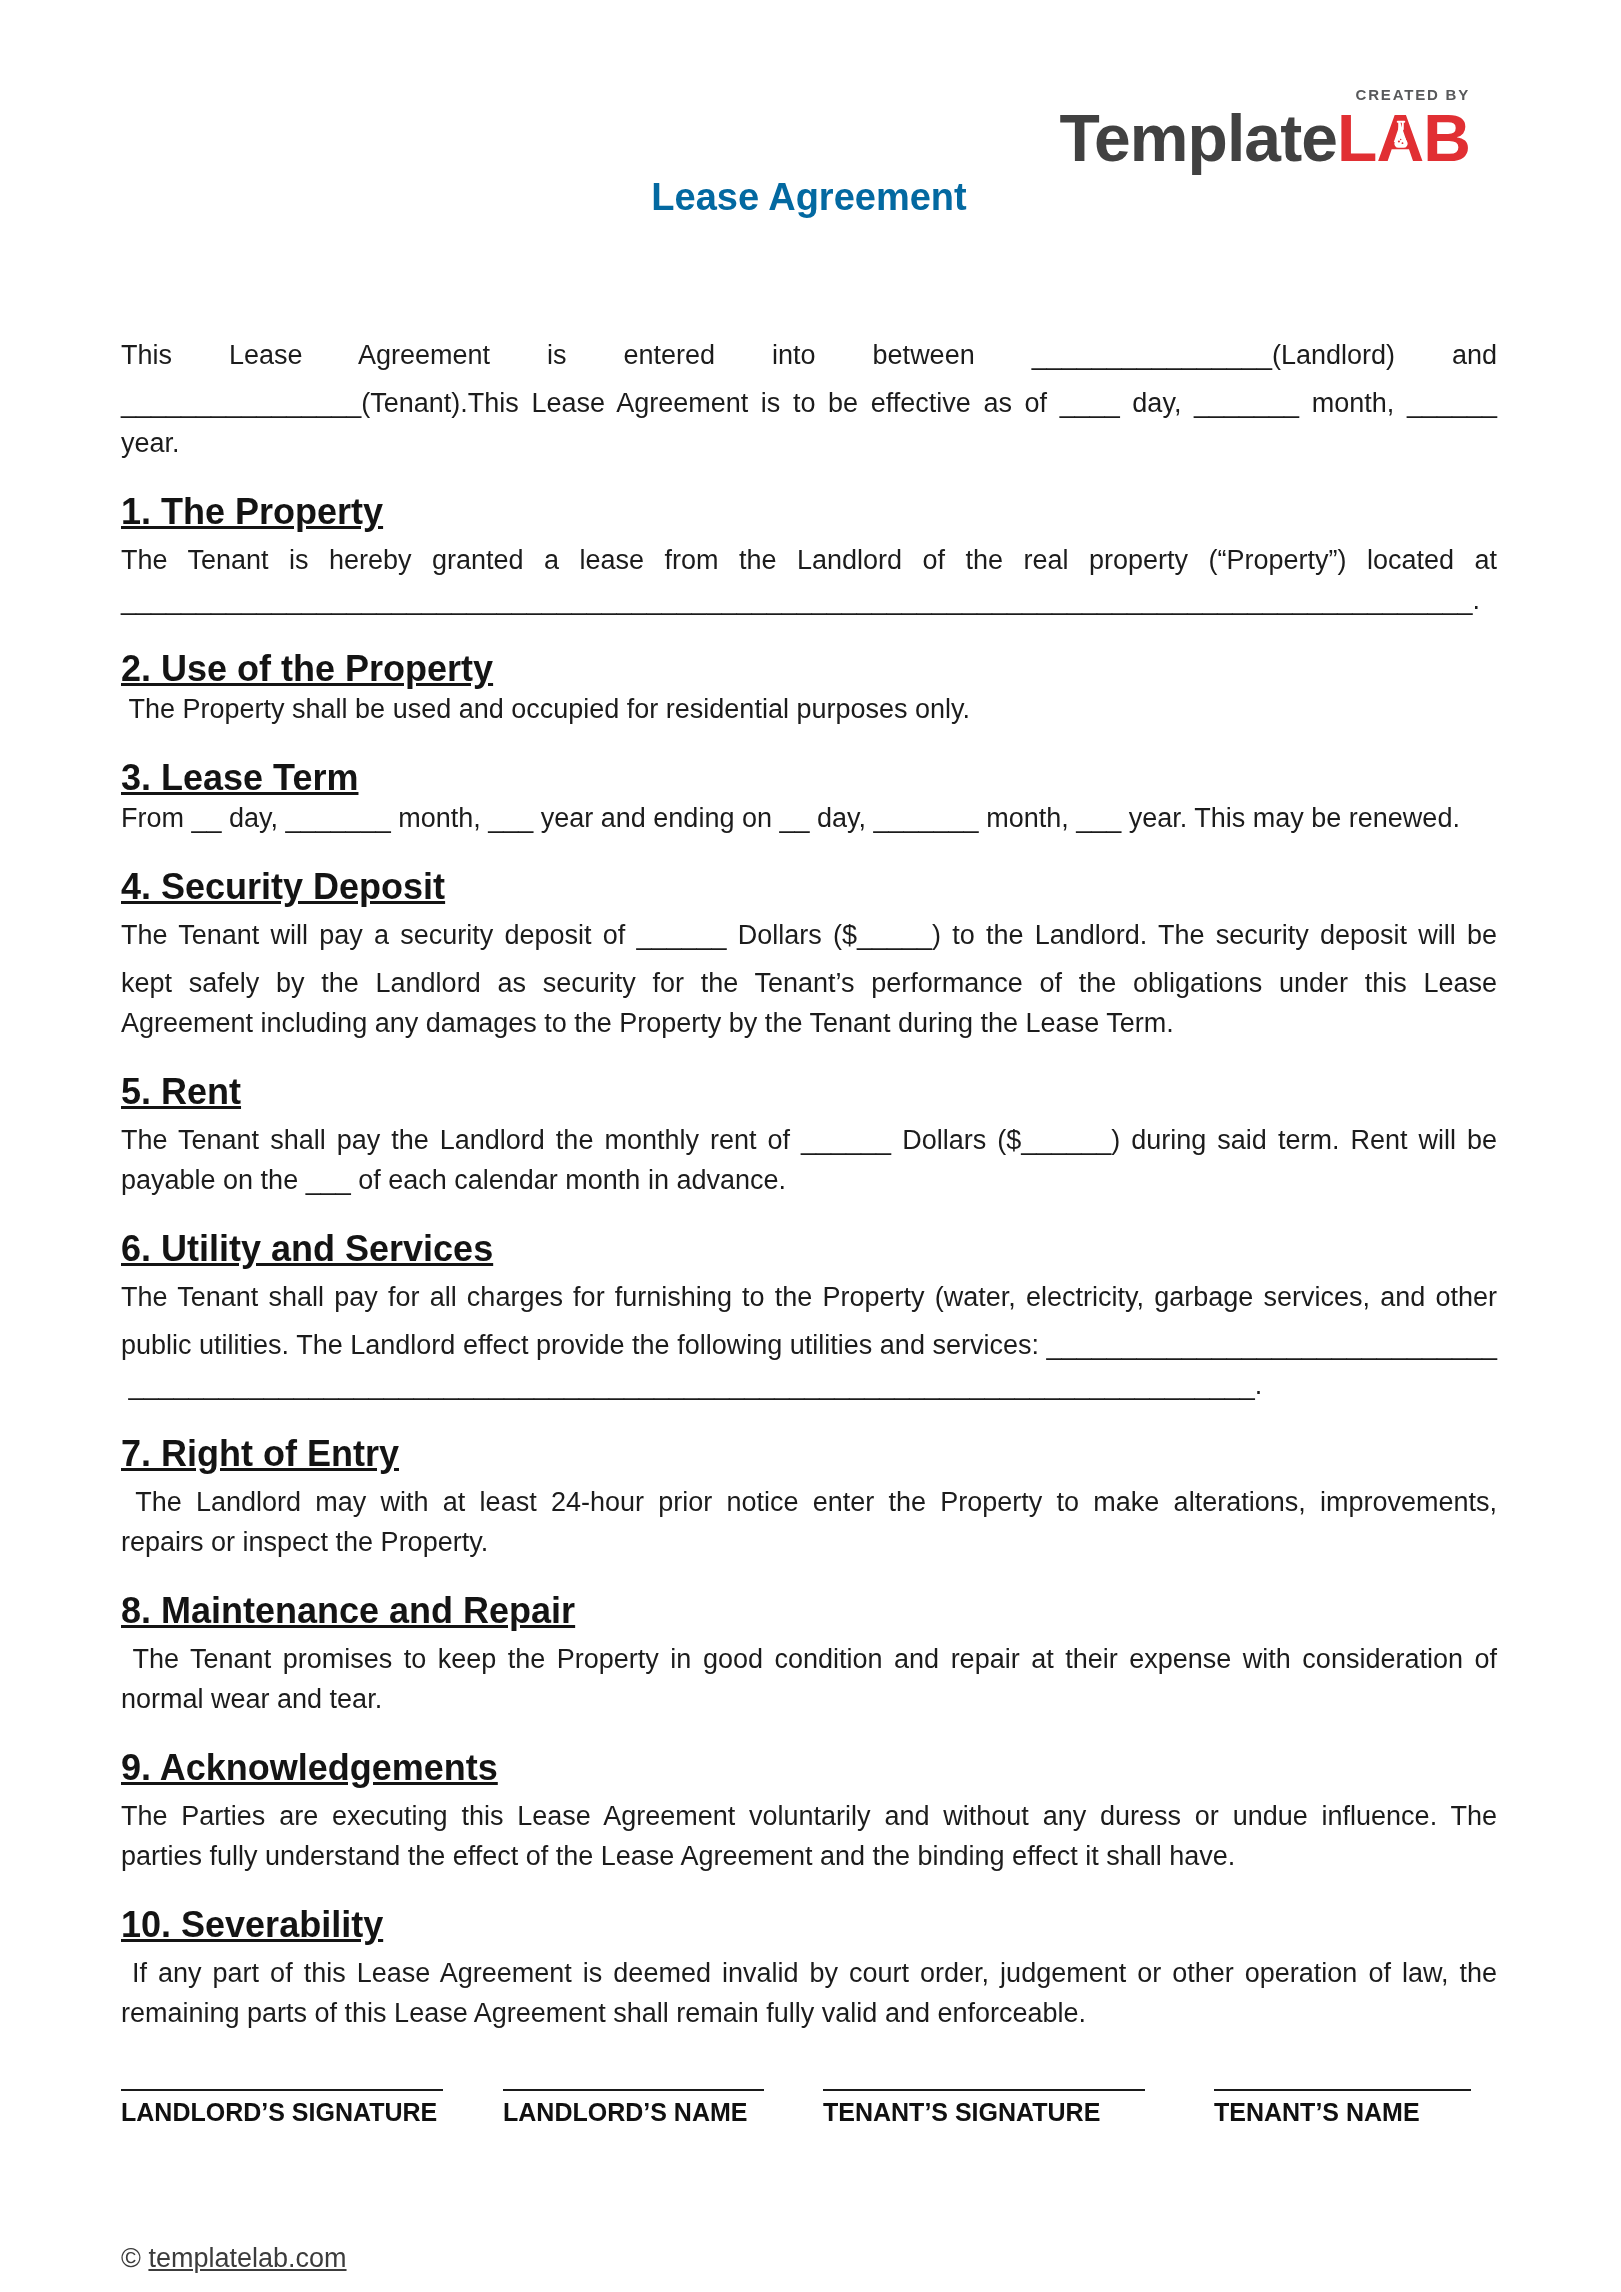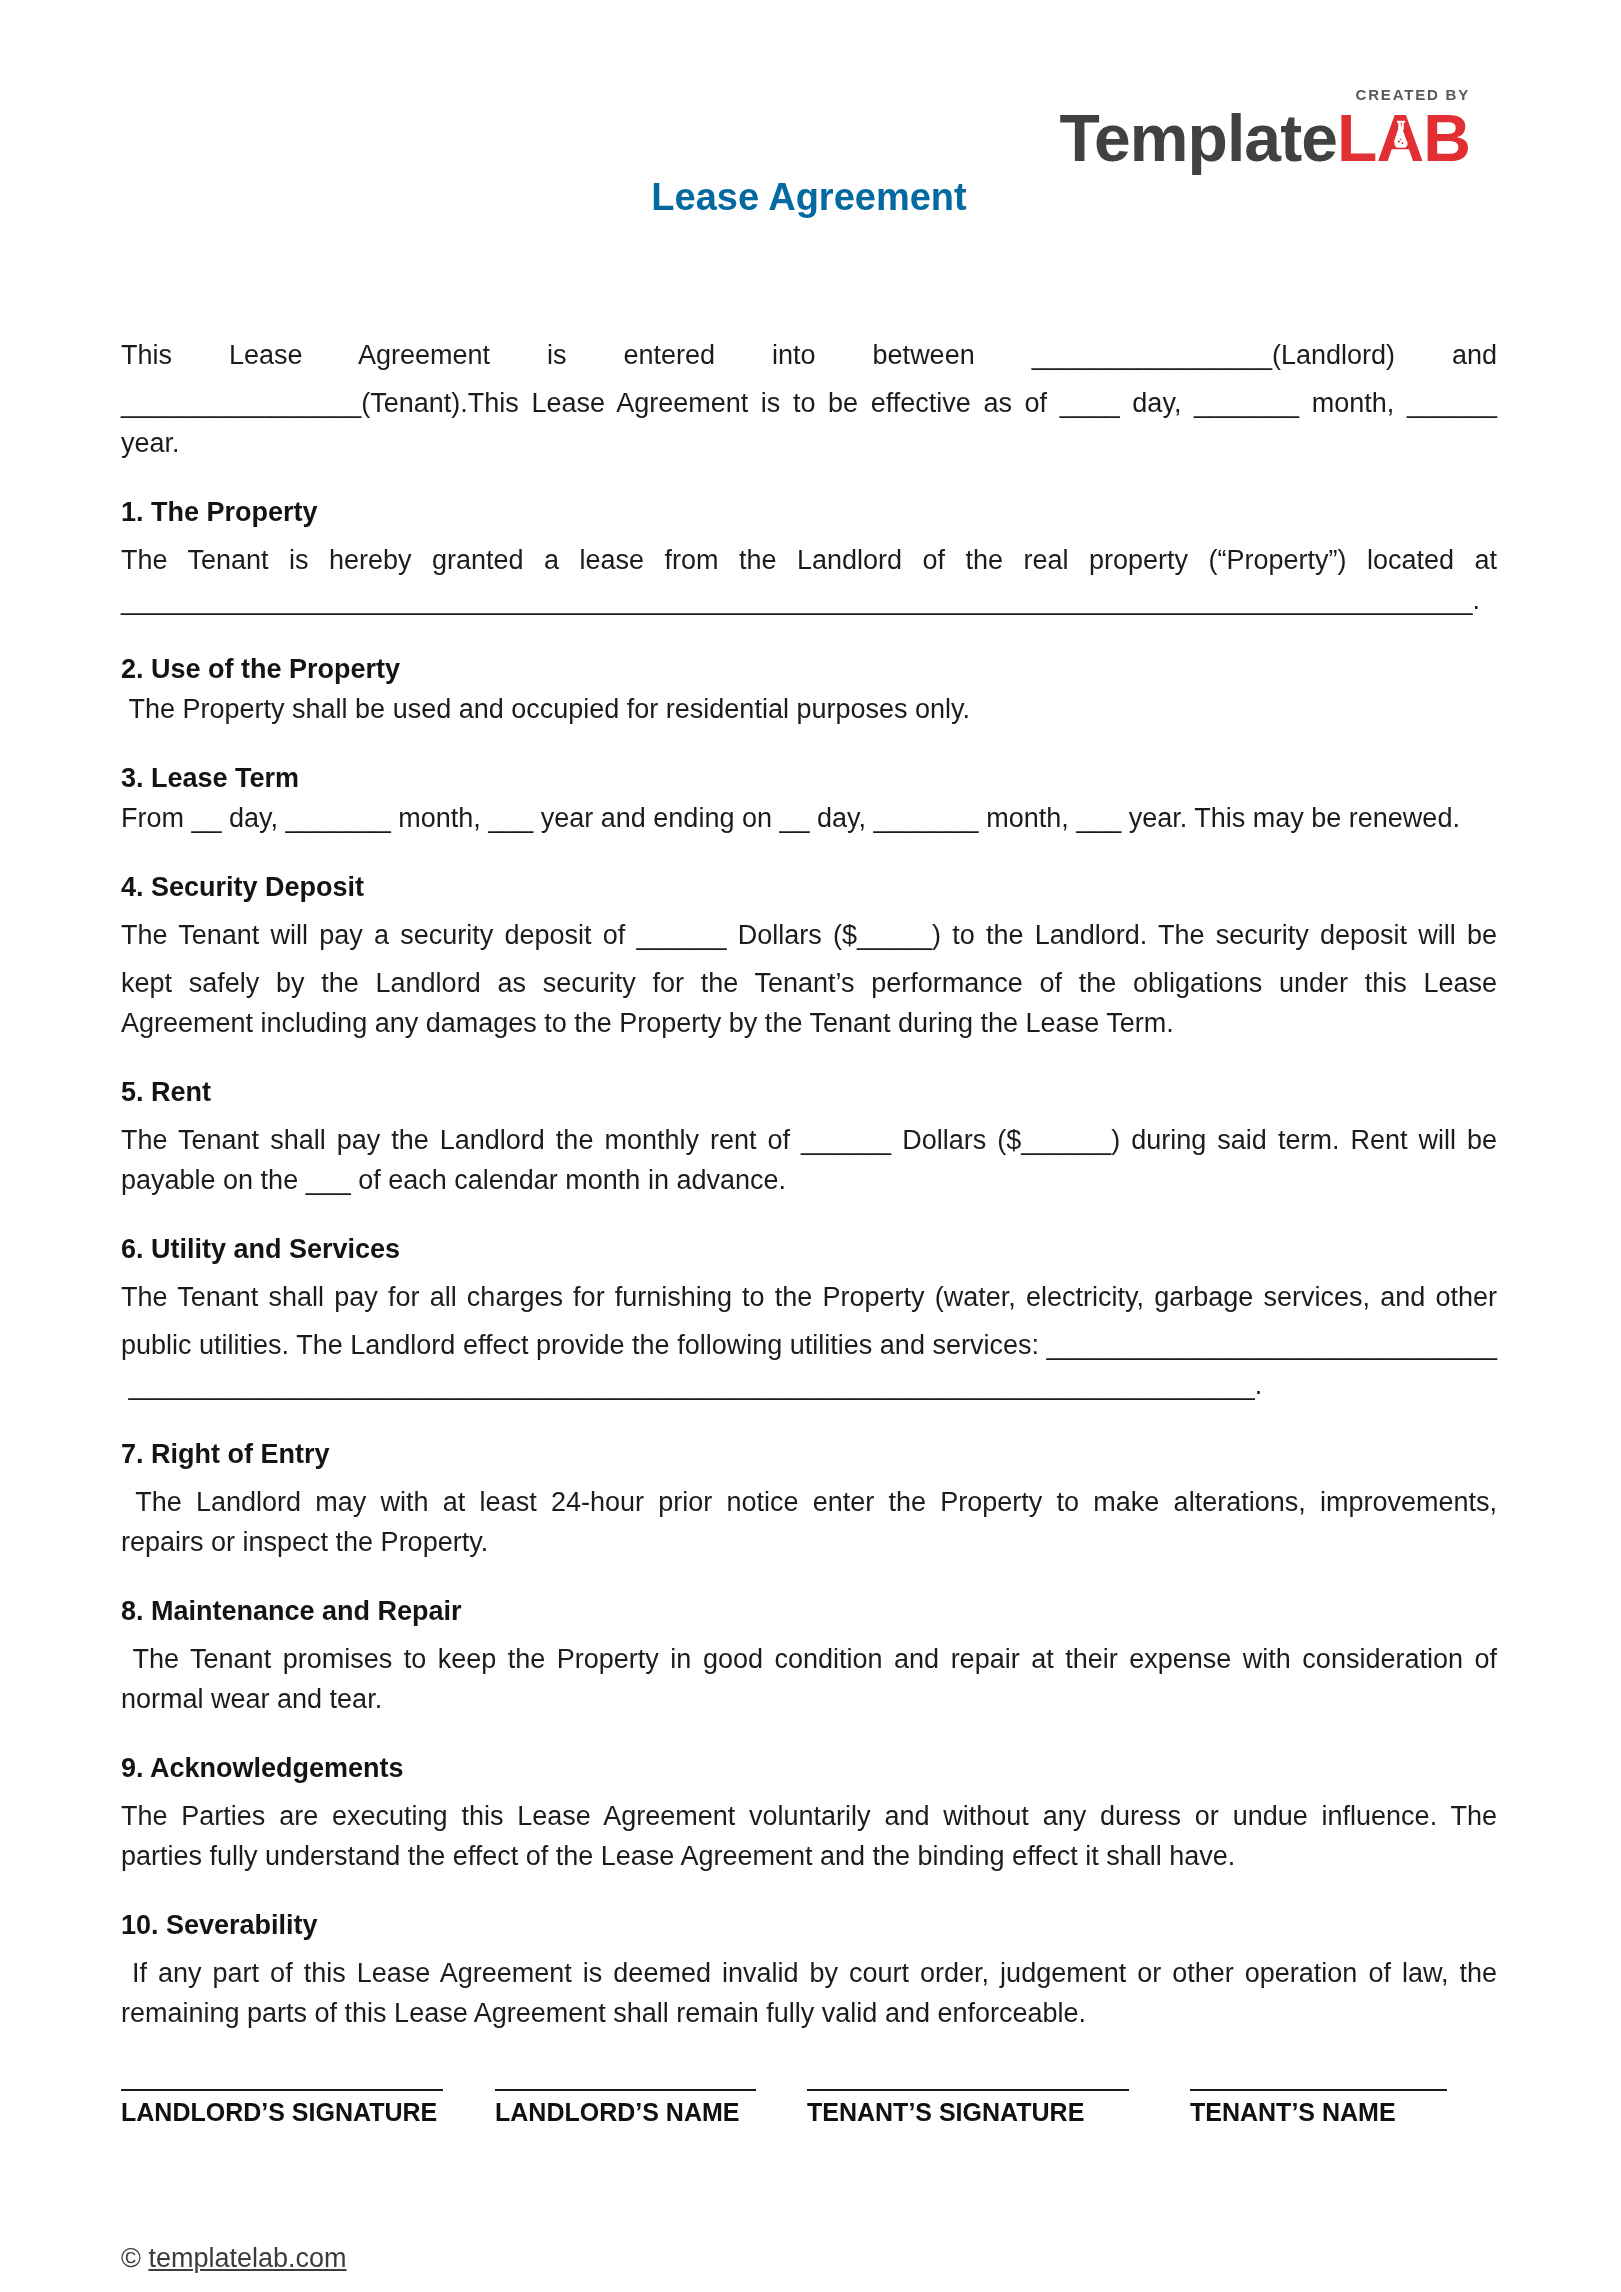--- a/index.html
+++ b/index.html
@@ -29,24 +29,24 @@
   .title {
     margin: 0; text-align: center;
     font-size: 38px; font-weight: bold; line-height: 50px; color: #0369a1;
   }
 
   
   .intro { margin-top: 113px; }
   .line { font-size: 27px; line-height: 40px; }
   .just { text-align: justify; text-align-last: justify; margin-top: 8px; }
   section { margin-top: 29px; }
-  .sec-heading { font-size: 27px; font-weight: bold; line-height: 40px; color: #141414; }
+  .sec-heading { font-size: 36px; font-weight: bold; line-height: 40px; color: #141414; text-decoration: underline; }
 
   
-  .signatures { display: flex; margin-top: 56px; }
+  .signatures { display: flex; margin-top: 56px; gap: 8px; }
   .sig-col { box-sizing: border-box; }
   .sig-col:nth-child(1) { width: 322px; margin-right: 52px; }
   .sig-col:nth-child(2) { width: 261px; margin-right: 51px; }
   .sig-col:nth-child(3) { width: 322px; margin-right: 61px; }
   .sig-col:nth-child(4) { width: 257px; }
   .sig-rule { border-top: 2.7px solid #1a1a1a; height: 0; }
   .sig-label { padding-top: 7.2px; font-size: 25px; font-weight: bold; color: #111; white-space: nowrap; }
 
   
   .footer { margin-top: 116px; text-align: left; padding-right: 27px; font-size: 27px; color: #3c3c3c; }

